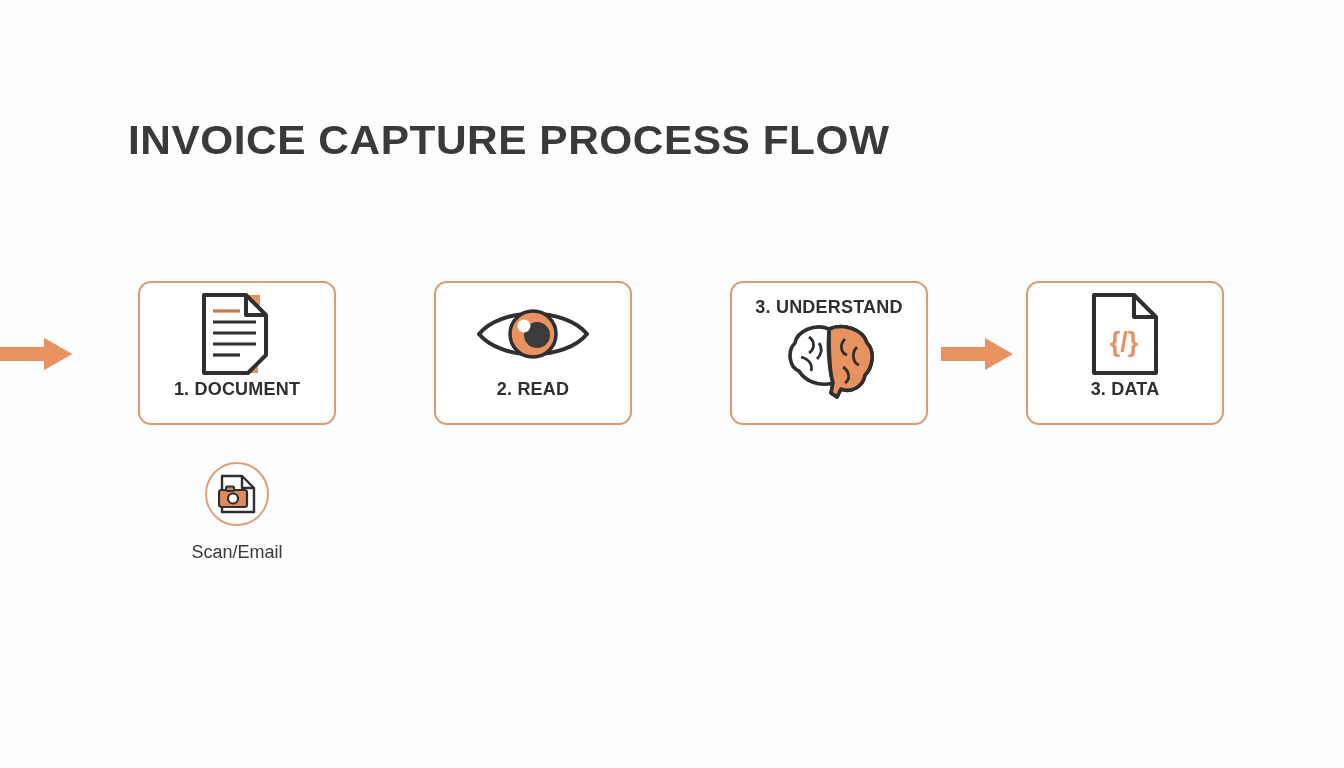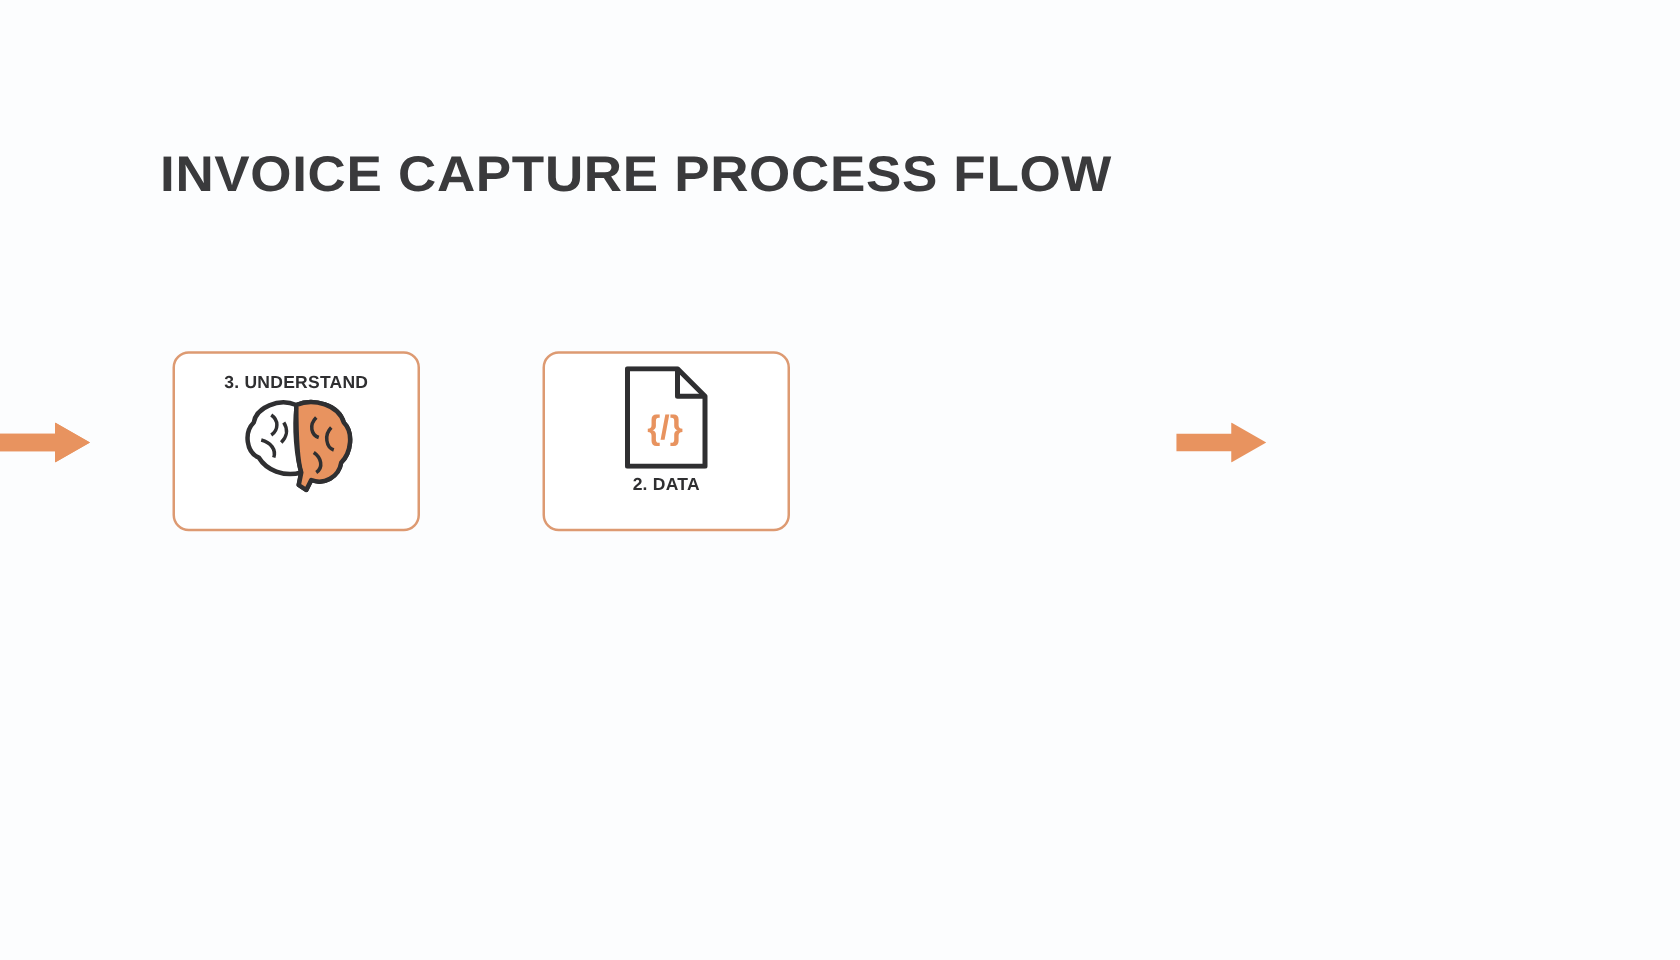--- a/index.html
+++ b/index.html
@@ -58,21 +58,21 @@
   .stage-card:nth-of-type(3) { left: 592px; }
   .stage-card:nth-of-type(4) { left: 888px; }
 
   .stage-art {
     height: 82px;
     display: flex;
     align-items: center;
     justify-content: center;
   }
   .stage-label {
-    font-size: 14px;
+    font-size: 18px;
     font-weight: bold;
     color: #2f2f31;
     letter-spacing: 0.2px;
     white-space: nowrap;
   }
   .label-top .stage-label { margin-bottom: 2px; }
   .label-bottom .stage-label { margin-top: 4px; }
   .label-top .stage-art { height: 80px; }
 
   
@@ -125,21 +125,48 @@
     white-space: nowrap;
   }
 </style>
 </head>
 <body>
 
 <div id="diagram-title">INVOICE CAPTURE PROCESS FLOW</div>
 
 <div id="stage-row">
 
-
+  <div class="stage-card label-bottom">
+    <div class="stage-art">
+      <svg width="78" height="82" viewBox="0 0 78 82">
+        <path d="M34 2 L62 2 L62 26 Z" fill="#e8935f"></path>
+        <path d="M60 56 L60 80 L36 80 Z" fill="#e8935f"></path>
+        <path d="M6 2 L48 2 L68 22 L68 62 L50 80 L6 80 Z" fill="#ffffff" stroke="#2f2f31" stroke-width="4" stroke-linejoin="round"></path>
+        <path d="M48 2 L48 22 L68 22" fill="none" stroke="#2f2f31" stroke-width="4" stroke-linejoin="round"></path>
+        <line x1="15" y1="18" x2="42" y2="18" stroke="#c47a4c" stroke-width="3.2"></line>
+        <line x1="15" y1="29" x2="58" y2="29" stroke="#2f2f31" stroke-width="3.2"></line>
+        <line x1="15" y1="40" x2="58" y2="40" stroke="#2f2f31" stroke-width="3.2"></line>
+        <line x1="15" y1="51" x2="58" y2="51" stroke="#2f2f31" stroke-width="3.2"></line>
+        <line x1="15" y1="62" x2="42" y2="62" stroke="#2f2f31" stroke-width="3.2"></line>
+      </svg>
+    </div>
+    <div class="stage-label">1. DOCUMENT</div>
+  </div>
+
+  <div class="stage-card label-bottom">
+    <div class="stage-art">
+      <svg width="116" height="66" viewBox="0 0 116 66">
+        <path d="M4 33 C26 6 90 6 112 33 C90 60 26 60 4 33 Z" fill="#ffffff" stroke="#2f2f31" stroke-width="4" stroke-linejoin="round"></path>
+        <circle cx="58" cy="33" r="23" fill="#e8935f" stroke="#2f2f31" stroke-width="3.5"></circle>
+        <circle cx="62" cy="34" r="13" fill="#3b3b3d"></circle>
+        <circle cx="49" cy="25" r="6.5" fill="#ffffff"></circle>
+      </svg>
+    </div>
+    <div class="stage-label">2. READ</div>
+  </div>
 
   <div class="stage-card label-top">
     <div class="stage-label">3. UNDERSTAND</div>
     <div class="stage-art">
       <svg width="92" height="78" viewBox="0 0 92 78">
         <path d="M46 8 C60 2 80 8 84 22 C92 30 90 46 82 54 C80 66 68 72 58 68
                  L54 76 L48 72 L50 62 C36 66 22 60 16 50 C6 46 4 30 12 22
                  C14 10 32 2 46 8 Z" fill="#ffffff" stroke="#2f2f31" stroke-width="3.6" stroke-linejoin="round"></path>
         <path d="M46 8 C60 2 80 8 84 22 C92 30 90 46 82 54 C80 66 68 72 58 68
                  L54 76 L48 72 L50 62 C48 56 46 40 46 8 Z" fill="#e8935f" stroke="#2f2f31" stroke-width="3.6" stroke-linejoin="round"></path>
@@ -156,21 +183,21 @@
 
   <div class="stage-card label-bottom">
     <div class="stage-art">
       <svg width="70" height="82" viewBox="0 0 70 82">
         <path d="M44 2 L66 24 L44 24 Z" fill="#e8935f"></path>
         <path d="M4 2 L44 2 L66 24 L66 80 L4 80 Z" fill="#ffffff" stroke="#2f2f31" stroke-width="4" stroke-linejoin="round"></path>
         <path d="M44 2 L44 24 L66 24" fill="none" stroke="#2f2f31" stroke-width="4" stroke-linejoin="round"></path>
         <text x="34" y="58" font-family="'Liberation Sans', sans-serif" font-size="27" font-weight="bold" fill="#e8935f" text-anchor="middle">{/}</text>
       </svg>
     </div>
-    <div class="stage-label">2. DATA</div>
+    <div class="stage-label">3. DATA</div>
   </div>
 </div>
 
 <div class="flow-arrow">
   <svg width="72" height="32" viewBox="0 0 72 32">
     <path d="M0 9 L44 9 L44 0 L72 16 L44 32 L44 23 L0 23 Z" fill="#e8935f"></path>
   </svg>
 </div>
 <div class="flow-arrow">
   <svg width="72" height="32" viewBox="0 0 72 32">
@@ -178,16 +205,29 @@
   </svg>
 </div>
 <div class="flow-arrow">
   <svg width="72" height="32" viewBox="0 0 72 32">
     <path d="M0 9 L44 9 L44 0 L72 16 L44 32 L44 23 L0 23 Z" fill="#e8935f"></path>
   </svg>
 </div>
 
 <div id="substep-row">
 
+  <div class="substep">
+    <div class="substep-circle">
+      <svg width="38" height="40" viewBox="0 0 38 40">
+        <path d="M24 2 L36 14 L24 14 Z" fill="#ffffff"></path>
+        <path d="M4 2 L24 2 L36 14 L36 38 L4 38 Z" fill="#ffffff" stroke="#2f2f31" stroke-width="2.4" stroke-linejoin="round"></path>
+        <path d="M24 2 L24 14 L36 14" fill="none" stroke="#2f2f31" stroke-width="2.4" stroke-linejoin="round"></path>
+        <rect x="1" y="16" width="28" height="17" rx="2.5" fill="#dd8a5c" stroke="#2f2f31" stroke-width="2.2"></rect>
+        <rect x="8" y="12.5" width="8" height="4.5" rx="1.2" fill="#dd8a5c" stroke="#2f2f31" stroke-width="2"></rect>
+        <circle cx="15" cy="24.5" r="5" fill="#ffffff" stroke="#2f2f31" stroke-width="2.2"></circle>
+      </svg>
+    </div>
+    <div class="substep-caption">Scan/Email</div>
+  </div>
 
 
 
 </div>
 
 </body></html>

